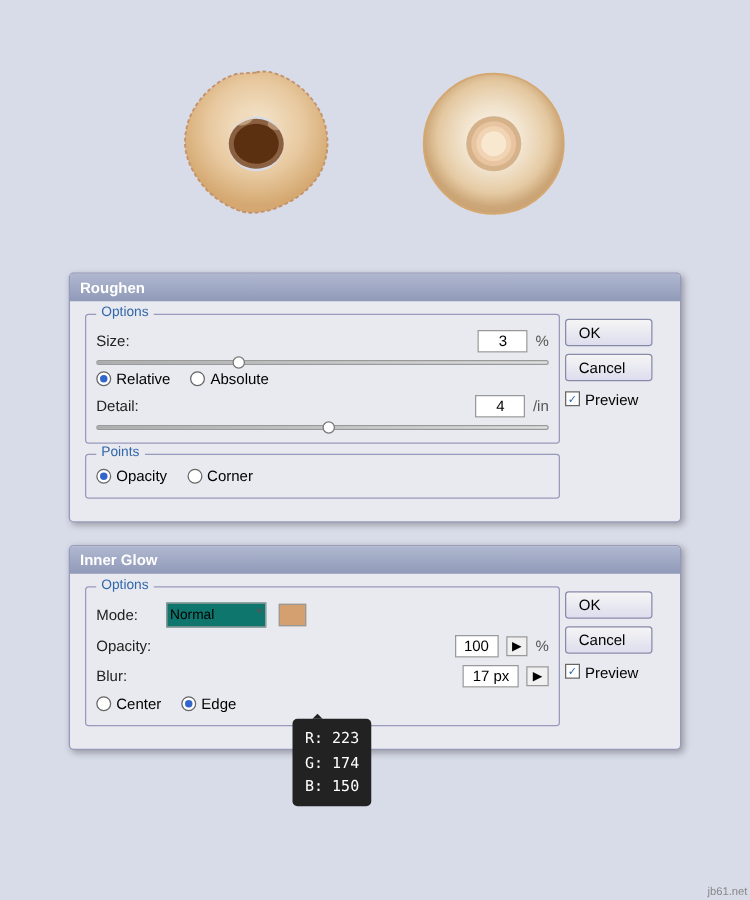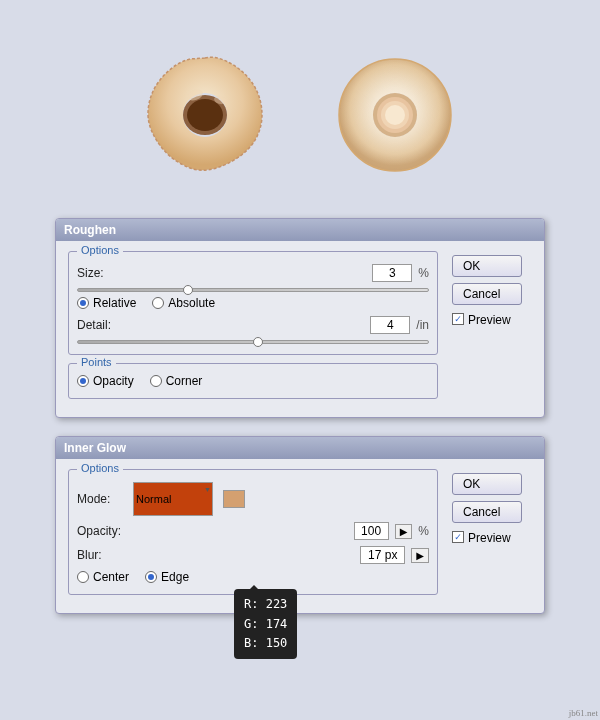--- a/index.html
+++ b/index.html
@@ -52,21 +52,21 @@
       color: #fff;
       font-weight: bold;
       font-size: 12px;
       padding: 4px 8px;
       border-radius: 3px 3px 0 0;
     }
 
     .dialog-body {
       padding: 10px 12px;
       display: flex;
-      gap: 14px;
+      gap: 4px;
     }
 
     .dialog-left {
       flex: 1;
     }
 
     .dialog-right {
       display: flex;
       flex-direction: column;
       gap: 6px;
@@ -203,24 +203,24 @@
     .checkbox-box.checked::after {
       content: '✓';
       font-size: 9px;
       color: #3366cc;
       line-height: 1;
     }
 
     
     .select-box {
       border: 1px solid #999;
-      background: #c2410c;
+      background: #0f766e;
       padding: 1px 2px;
       font-size: 11px;
-      height: 34px;
+      height: 20px;
       width: 80px;
       appearance: none;
       -webkit-appearance: none;
     }
 
     .select-wrapper {
       position: relative;
       display: inline-block;
     }
 
@@ -284,21 +284,20 @@
       position: relative;
       width: 490px;
     }
 
     .watermark {
       position: absolute;
       bottom: 2px;
       right: 2px;
       font-size: 9px;
       color: #888;
-      font-family: Liberation Serif, serif;
     }
   </style>
 </head>
 <body>
 
 <div class="canvas-area">
 
   <div class="donut-container">
     <svg class="donut-svg" viewBox="0 0 130 130" xmlns="http://www.w3.org/2000/svg">
       <defs>

